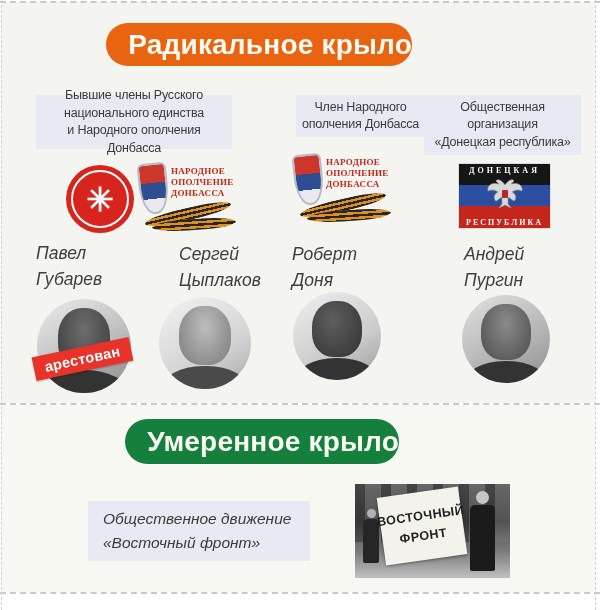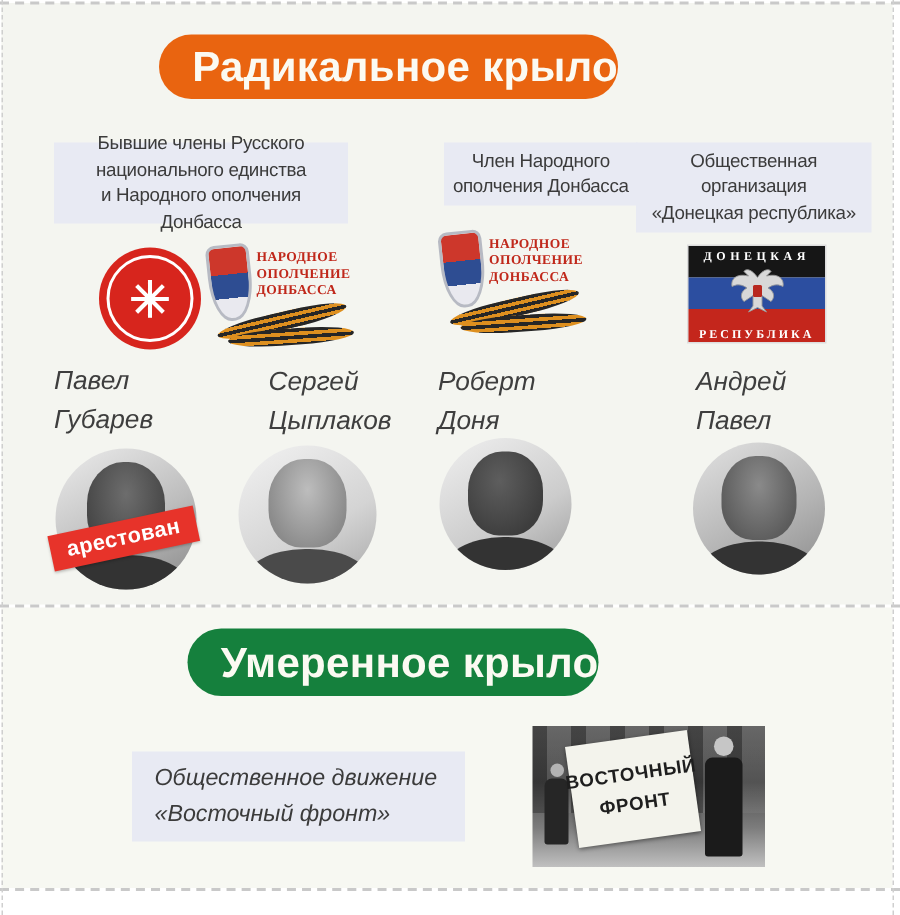--- a/index.html
+++ b/index.html
@@ -175,21 +175,21 @@
     </svg>
   </div>
 
   <div class="abs person-name pn-1">Павел
 Губарев</div>
   <div class="abs person-name pn-2">Сергей
 Цыплаков</div>
   <div class="abs person-name pn-3">Роберт
 Доня</div>
   <div class="abs person-name pn-4">Андрей
-Павел</div>
+Пургин</div>
 
   <div class="abs photo photo-1">
     <span class="ph-head"></span>
     <span class="ph-body"></span>
   </div>
   <div class="abs photo photo-2">
     <span class="ph-head"></span>
     <span class="ph-body"></span>
   </div>
   <div class="abs photo photo-3">

